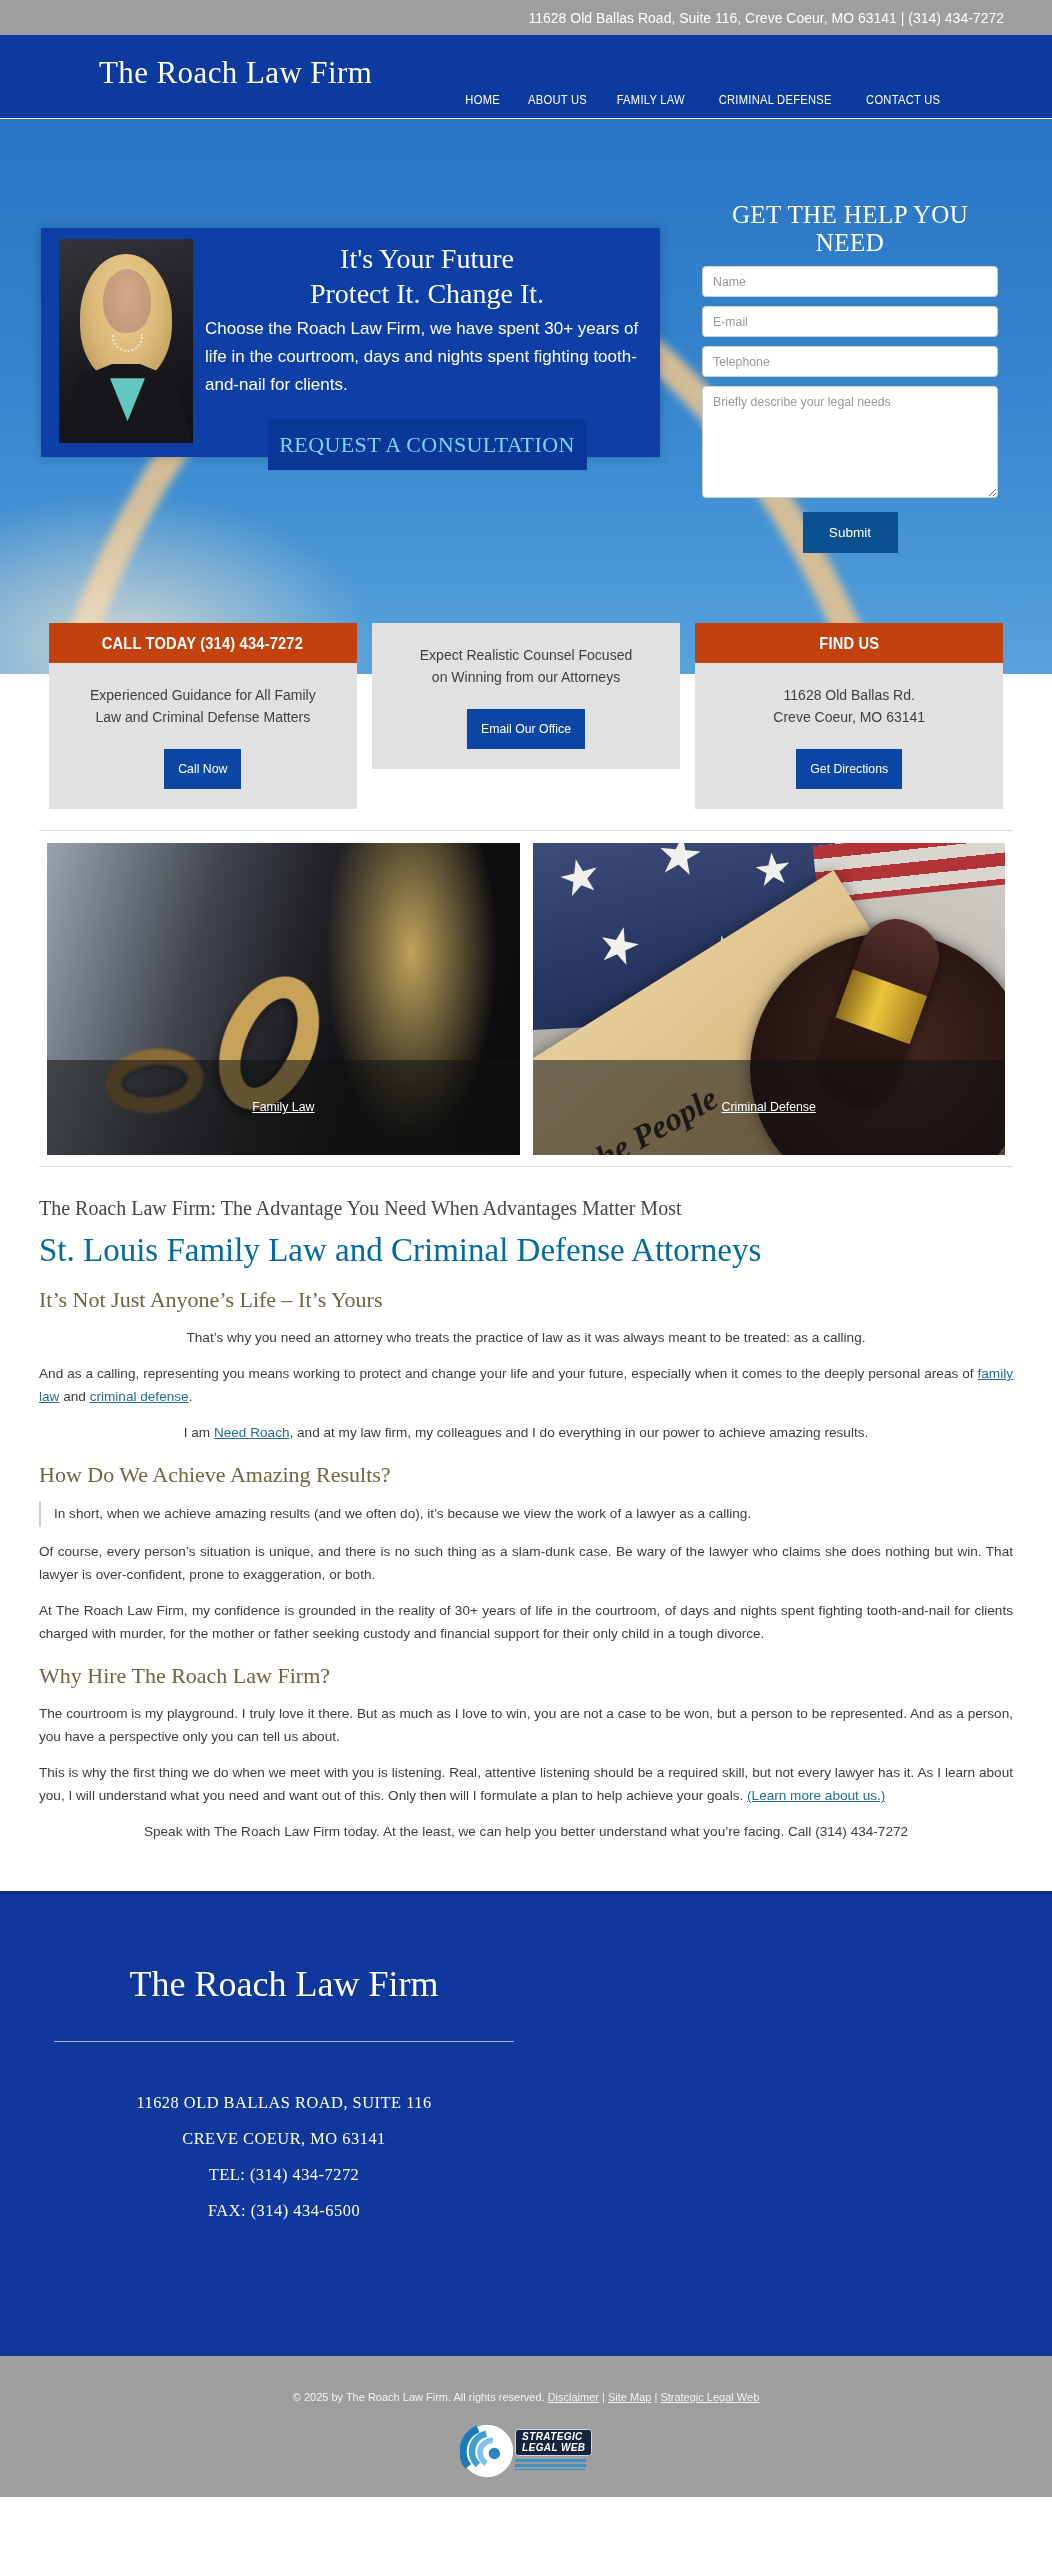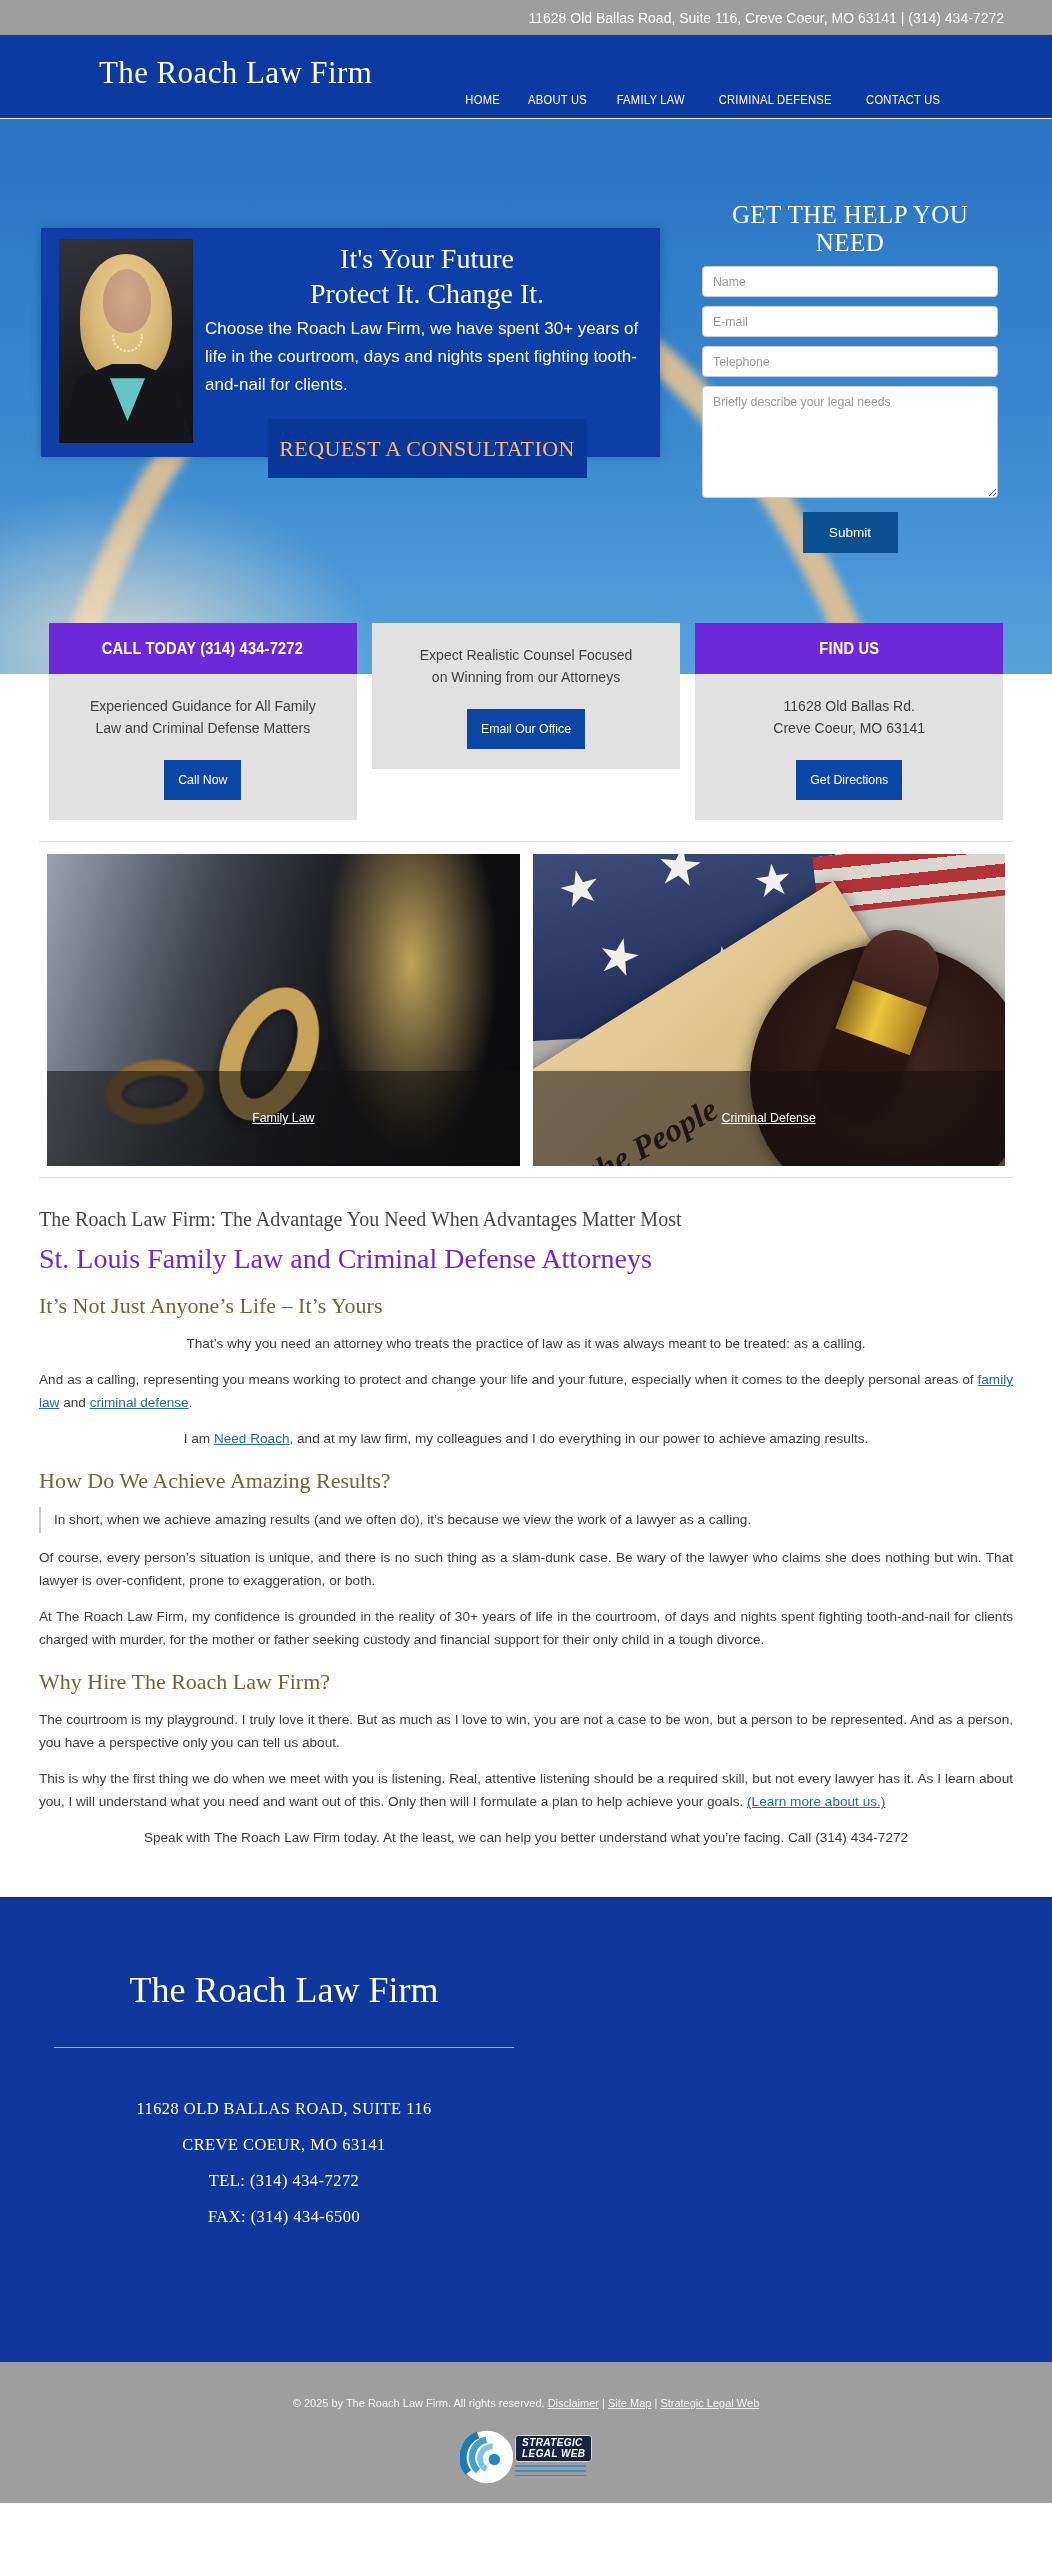--- a/index.html
+++ b/index.html
@@ -42,41 +42,41 @@
   .hp-suit { position:absolute; left:0; bottom:0; width:100%; height:79px;
              background:#17171b; clip-path:polygon(0 100%, 14% 18%, 40% 0, 60% 0, 86% 18%, 100% 100%); }
   .hp-blouse { position:absolute; left:51px; bottom:21.4px; width:35px; height:43px;
                background:#63c6c2; clip-path:polygon(0 0, 100% 0, 50% 100%); }
   .hp-necklace { position:absolute; left:53px; top:95px; width:31px; height:18px;
                  border:2.5px dotted #ece6d8; border-top:none; border-radius:0 0 25px 25px; }
   .hero-copy { position:absolute; left:164px; top:13px; width:444px; color:#fff; }
   .hero-h { font-family:"Liberation Serif", serif; font-size:28px; line-height:35px;
             text-align:center; font-weight:400; }
   .hero-p { margin-top:4px; font-size:17px; line-height:28px; }
-  .hero-cta { display:block; margin:20px auto 0; width:319px; height:59px;
-              background:#0a3898; border:none; color:#fdba74; cursor:pointer;
+  .hero-cta { display:block; margin:20px auto 0; width:319px; height:51px;
+              background:#0a3898; border:none; color:#7dd3fc; cursor:pointer;
               font-family:"Liberation Serif", serif; font-size:22px; letter-spacing:0.4px; }
 
   .help-form { position:absolute; left:697px; top:82px; width:306px; z-index:2; }
   .help-title { color:#fff; font-family:"Liberation Serif", serif; font-size:25px;
                 text-align:center; font-weight:400; letter-spacing:0.4px; }
   .help-form input, .help-form textarea {
       display:block; width:296px; margin:9px auto 0; border:0.8px solid #cfcfcf; border-radius:4.1px;
       background:#fff; font-size:12.3px; color:#444; padding:8.2px 10px;
       font-family:"Liberation Sans", sans-serif; }
   .help-form input { height:31px; }
   .help-form textarea { height:112px; resize:vertical; }
   .help-form input::placeholder, .help-form textarea::placeholder { color:#999; }
   .help-submit { display:block; margin:14px auto 0; width:95px; height:41px;
                  background:#0a5191; color:#fff; border:none; font-size:13.6px; cursor:pointer; }
 
   
   .info-row { position:relative; z-index:3; margin:-51px 49px 0; display:flex; gap:15.6px; }
   .info-col { flex:1; }
-  .info-head { height:51px; background:#6d28d9; color:#fff; display:flex;
+  .info-head { height:40px; background:#c2410c; color:#fff; display:flex;
                align-items:center; justify-content:center; }
   .info-head span { font-size:17.3px; font-weight:700; letter-spacing:0.2px;
                     display:inline-block; transform:scaleX(.85); white-space:nowrap; }
   .info-body { height:146px; background:#e1e1e1; text-align:center; padding-top:20.6px;
                color:#3f3f3f; font-size:14px; line-height:22px; }
   .info-btn { display:inline-block; margin-top:21.4px; padding:9px 14px; background:#0d47a6;
               color:#fff; border:none; font-size:12.3px; cursor:pointer; text-decoration:none; }
 
   
   .gallery { margin:21.4px 39px 0; border-top:0.8px solid #ddd; border-bottom:0.8px solid #ddd;
@@ -118,22 +118,22 @@
   .gavel-band { position:absolute; left:0; top:64px; width:100%; height:51px;
                 background:linear-gradient(90deg,#8a6a1d,#ecc53c 45%,#a87f22); }
   .g-overlay { position:absolute; left:0; right:0; bottom:0; height:95px;
                background:rgba(18,18,18,.55); display:flex; align-items:center; justify-content:center; }
   .g-overlay a { color:#fff; font-size:12.3px; text-decoration:underline; }
 
   
   .content { margin:30px 39px 0; color:#3d3d3d; }
   .c-intro { font-family:"Liberation Serif", serif; font-size:20px; font-weight:400;
              color:#474747; margin-bottom:3.3px; }
-  .c-h1 { font-family:"Liberation Serif", serif; font-size:28px; font-weight:400;
-          color:#6d28d9; margin:11.5px 0 5px; }
+  .c-h1 { font-family:"Liberation Serif", serif; font-size:33px; font-weight:400;
+          color:#0369a1; margin:11.5px 0 5px; }
   .c-h2 { font-family:"Liberation Serif", serif; font-size:22px; font-weight:400;
           color:#6f6540; margin:18px 0 11.5px; }
   .content p { font-size:13.6px; line-height:23px; margin:13px 0;text-align:center; }
   .content p.just { text-align:justify; }
   .content a { color:#266f92; text-decoration:underline; }
   blockquote { border-left:2.5px solid #cfcfcf; padding:1.6px 0 1.6px 13px; margin:13px 0;
                font-size:13.6px; line-height:23px; }
 
   
   .footer { margin-top:48px; background:#10379c; border-top:3.3px solid #0b2c85;

